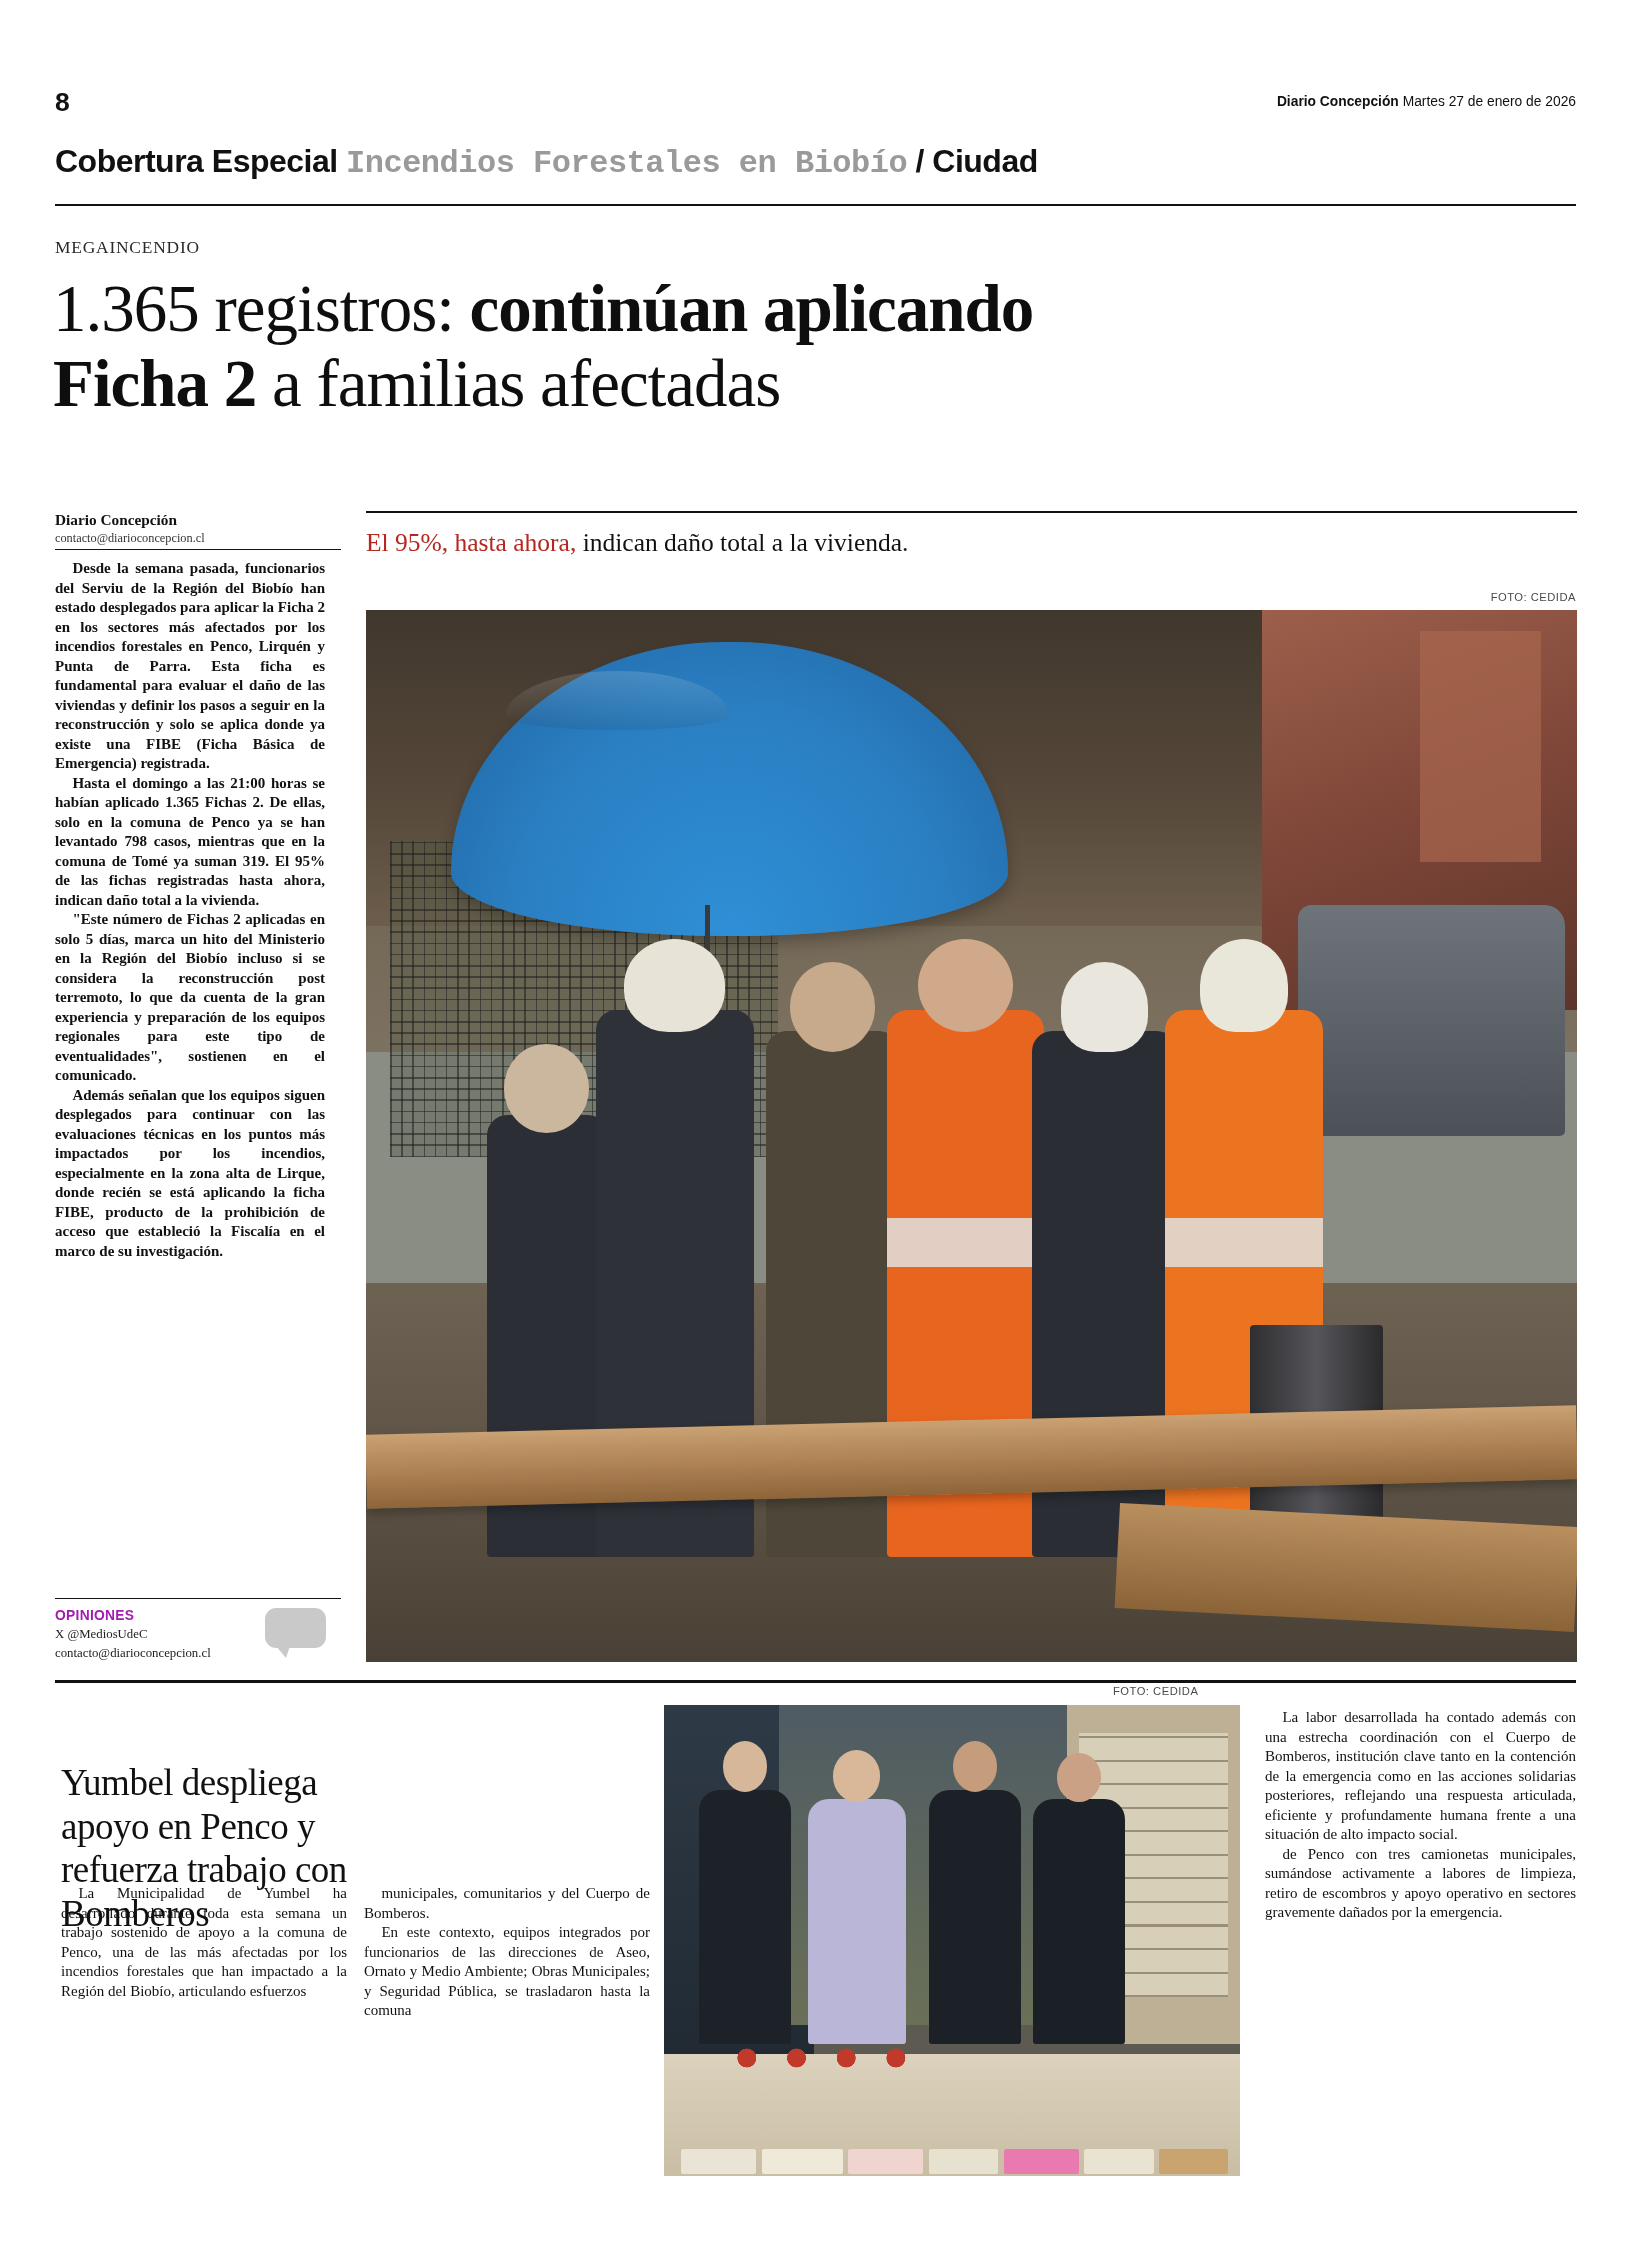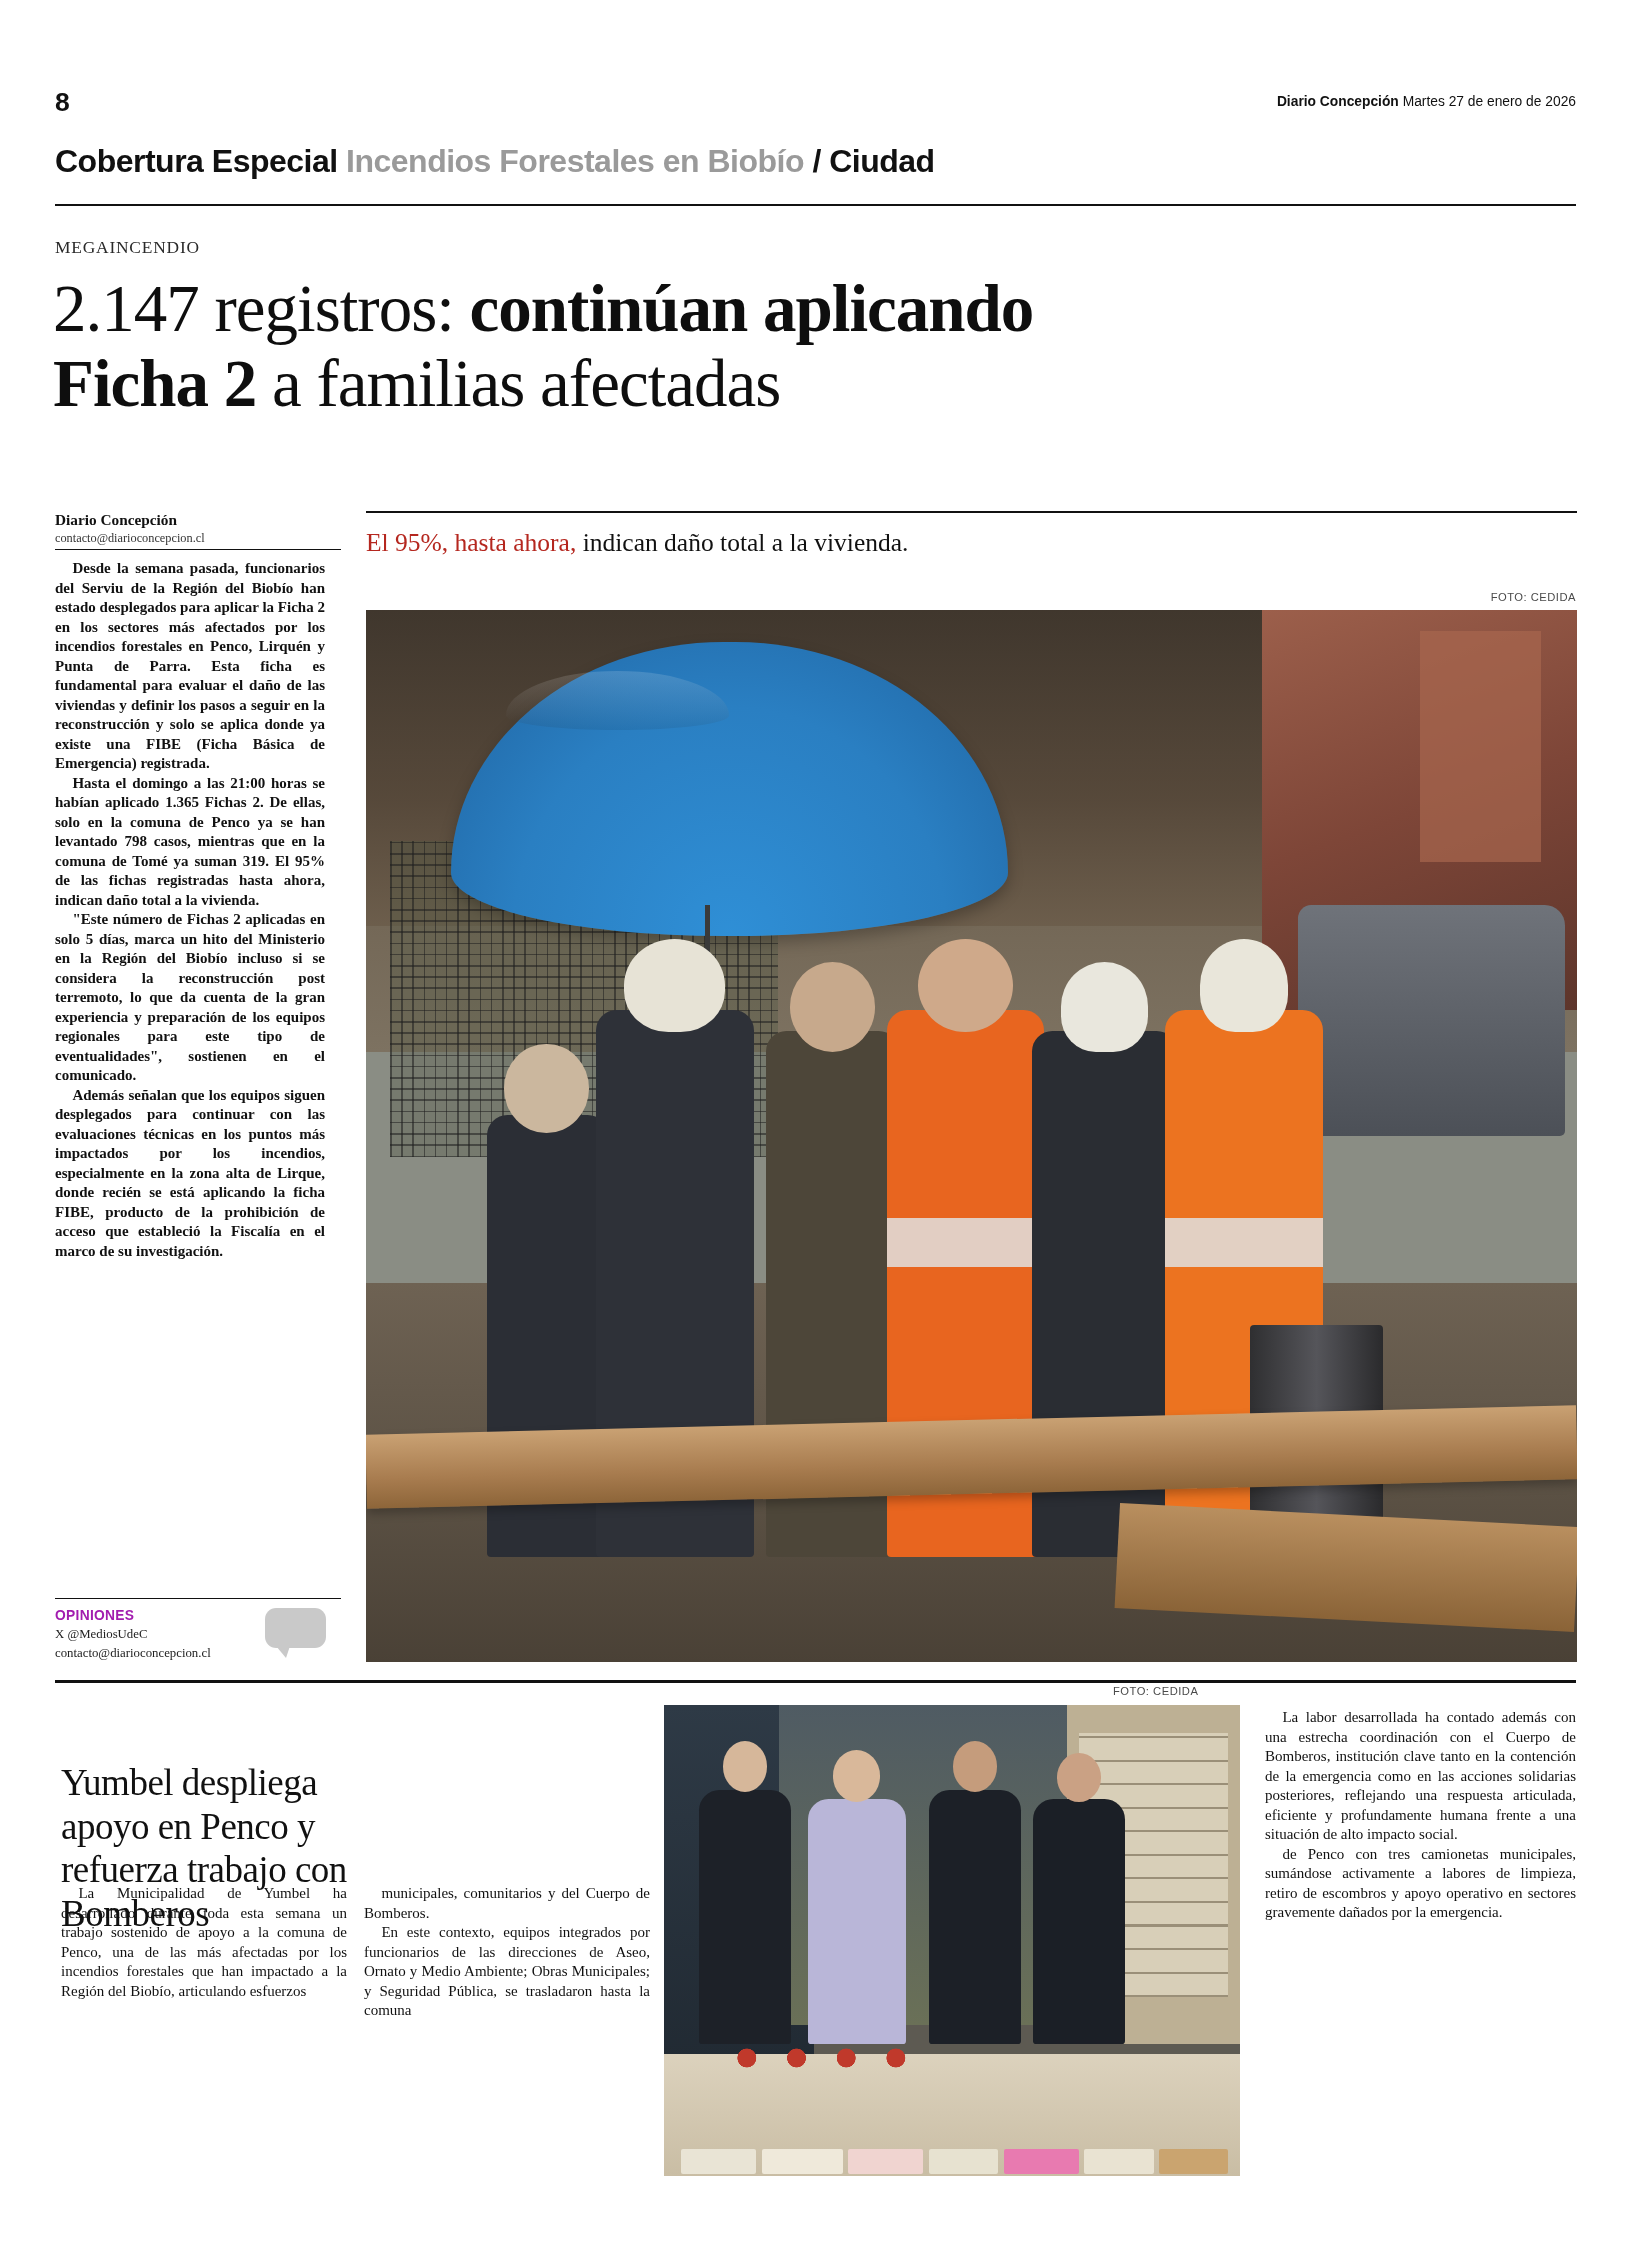--- a/index.html
+++ b/index.html
@@ -62,21 +62,21 @@
     left: 55px;
     top: 143px;
     width: 1521px;
     font-family: "Liberation Sans", sans-serif;
     font-weight: bold;
     font-size: 32px;
     letter-spacing: -0.5px;
     white-space: nowrap;
   }
   .section-bar .k-dark { color: #111111; }
-  .section-bar .k-gray { color: #9a9a9a; }
+  .section-bar .k-gray { color: #9a9a9a; font-family: Liberation Mono, monospace; }
   .section-bar .k-sep  { color: #111111; }
 
   .rule-top {
     position: absolute;
     left: 55px;
     top: 204px;
     width: 1521px;
     height: 1.5px;
     background: #111111;
   }
@@ -449,21 +449,21 @@
     <span class="k-gray">Incendios Forestales en Biobío</span>
     <span class="k-sep">/</span>
     <span class="k-dark">Ciudad</span>
   </div>
 
   <div class="rule-top"></div>
 
   <div class="kicker">MEGAINCENDIO</div>
 
   <div class="headline">
-    <span class="light">2.147 registros:</span>
+    <span class="light">1.365 registros:</span>
     <span class="bold">continúan aplicando</span><br>
     <span class="bold">Ficha 2</span>
     <span class="light">a familias afectadas</span>
   </div>
 
   <div class="byline">
     <div class="name">Diario Concepción</div>
     <div class="mail">contacto@diarioconcepcion.cl</div>
   </div>
   <div class="byline-rule"></div>

